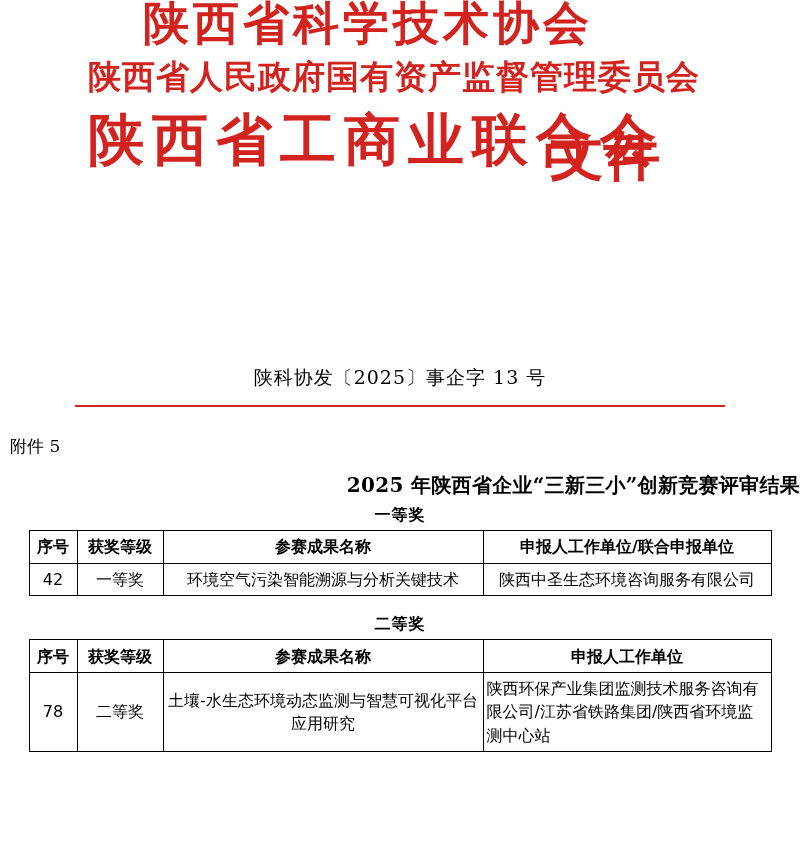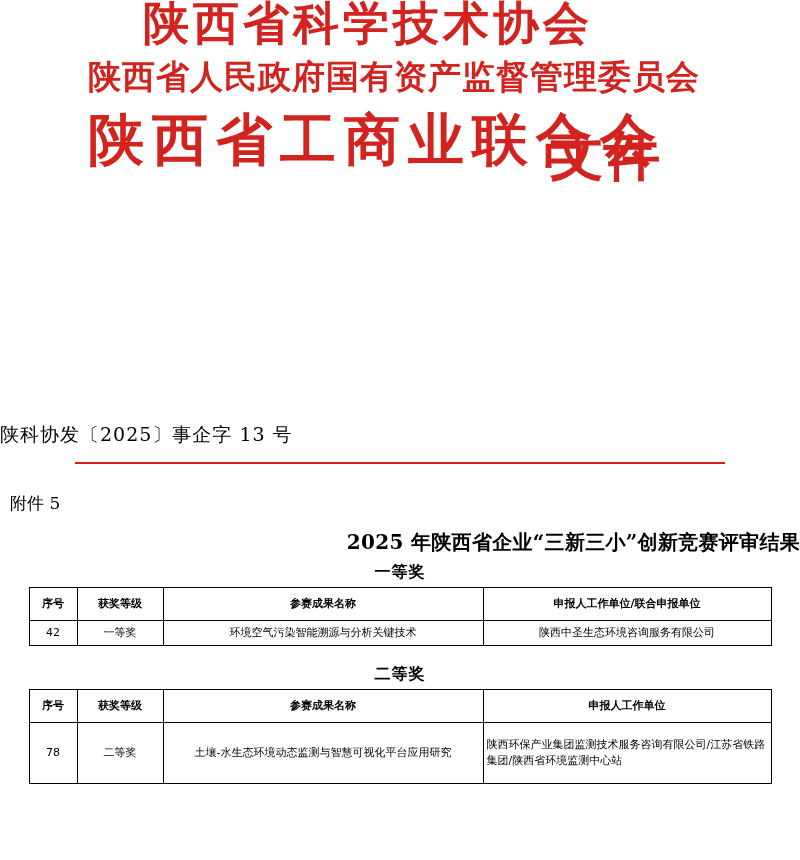--- a/index.html
+++ b/index.html
@@ -61,24 +61,24 @@
     color: #d2231f;
     font-weight: bold;
     font-size: 54px;
     letter-spacing: 2px;
     font-family: "DejaVu Serif", "Liberation Serif", serif;
     line-height: 1;
   }
 
   
   .docnum {
-    text-align: left;
+    text-align: center;
     font-size: 19px;
     letter-spacing: 1px;
-    margin-top: 92px;
+    margin-top: 35px;
     font-family: "DejaVu Serif", "Liberation Serif", serif;
   }
   .red-rule {
     height: 2px;
     background: #d2231f;
     margin: 14px 75px 0 75px;
   }
 
   
   .doc-title {
@@ -117,21 +117,21 @@
   }
   table.result-table {
     border-collapse: collapse;
     width: 742px;
     margin: 0 auto;
     table-layout: fixed;
   }
   table.result-table td,
   table.result-table th {
     border: 1px solid #000000;
-    font-size: 11px;
+    font-size: 16px;
     font-family: "DejaVu Sans", "Liberation Sans", sans-serif;
     padding: 4px 3px;
     text-align: center;
     vertical-align: middle;
     line-height: 1.45;
   }
   table.result-table th {
     font-weight: bold;
     height: 24px;
   }

